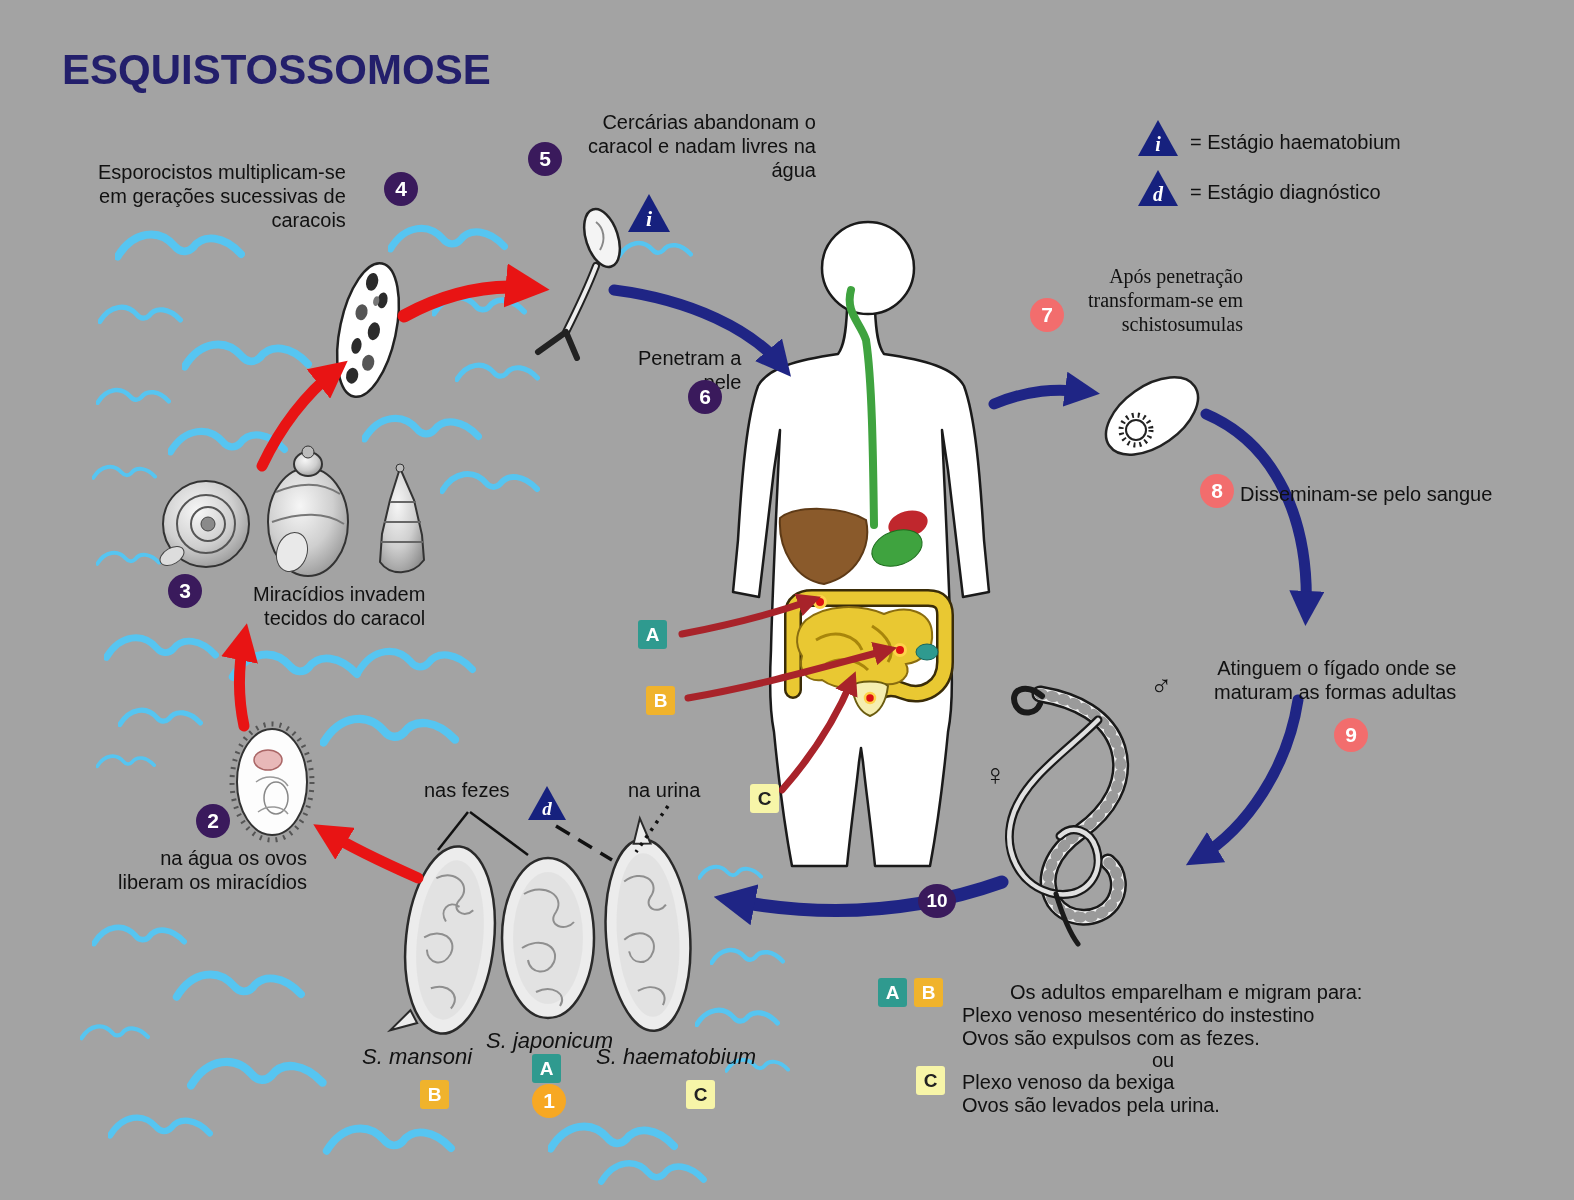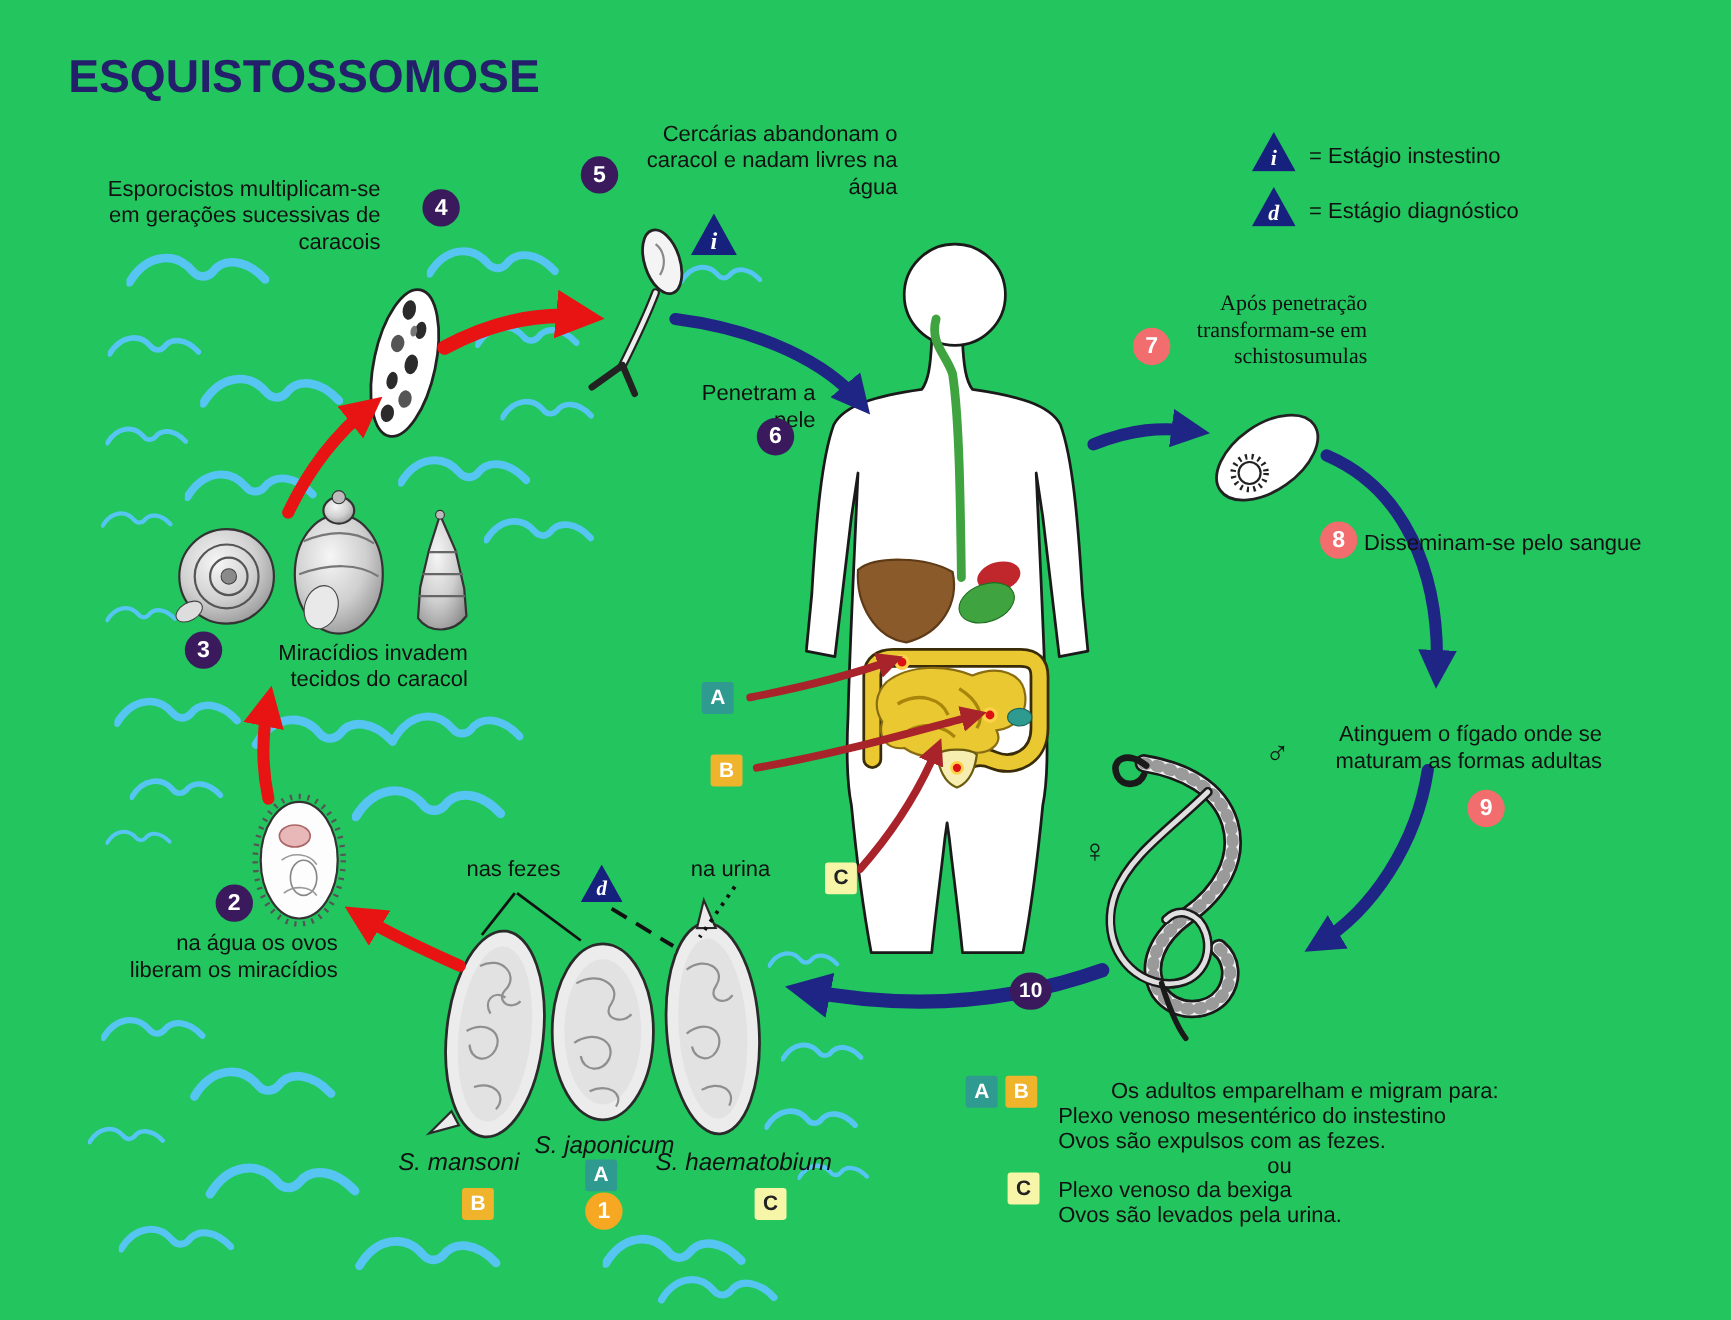--- a/index.html
+++ b/index.html
@@ -1,16 +1,16 @@
 <!DOCTYPE html>
 <html><head>
 <meta charset="utf-8">
 <style>
   html,body{margin:0;padding:0;background:#fff;}
-  .canvas{position:relative;width:1574px;height:1200px;background:#22c55e;overflow:hidden;
+  .canvas{position:relative;width:1574px;height:1200px;background:#a3a3a3;overflow:hidden;
           font-family:"Liberation Sans",sans-serif;color:#111;}
   .layer{position:absolute;left:0;top:0;width:1574px;height:1200px;}
   .title{position:absolute;left:62px;top:46px;font-size:42px;font-weight:bold;color:#231f6b;letter-spacing:0;}
   .lbl{position:absolute;font-size:20px;line-height:1.2;color:#111;white-space:pre-line;text-align:right;}
   .species{position:absolute;font-style:italic;font-size:22px;color:#111;white-space:nowrap;}
   .badge{position:absolute;width:34px;height:34px;border-radius:50%;color:#fff;font-weight:bold;
          font-size:21px;display:flex;align-items:center;justify-content:center;}
   .badge.purple{background:#3a1a5c;}
   .badge.salmon{background:#f26d6d;}
   .badge.orange{background:#f7a823;}
@@ -222,21 +222,21 @@
       <path d="M 688 698 C 768 684 834 664 888 650" stroke-width="7" marker-end="url(#ahdred)"></path>
       <path d="M 782 790 C 812 756 836 718 852 680" stroke-width="7" marker-end="url(#ahdred)"></path>
     </g>
   </svg>
 
   <div class="title">ESQUISTOSSOMOSE</div>
 
   <div class="tri" style="left:1138px;top:120px;width:40px;height:36px;font-size:20px;">
     <span>i</span>
   </div>
-  <div class="lbl" style="left:1190px;top:130px;">=  Estágio instestino</div>
+  <div class="lbl" style="left:1190px;top:130px;">=  Estágio haematobium</div>
   <div class="tri" style="left:1138px;top:170px;width:40px;height:36px;font-size:20px;">
     <span>d</span>
   </div>
   <div class="lbl" style="left:1190px;top:180px;">=  Estágio diagnóstico</div>
 
   <div class="lbl" style="left:98px;top:160px;">Esporocistos multiplicam-se
 em gerações sucessivas de
 caracois</div>
   <div class="lbl" style="left:588px;top:110px;">Cercárias abandonam o
 caracol e nadam livres na

